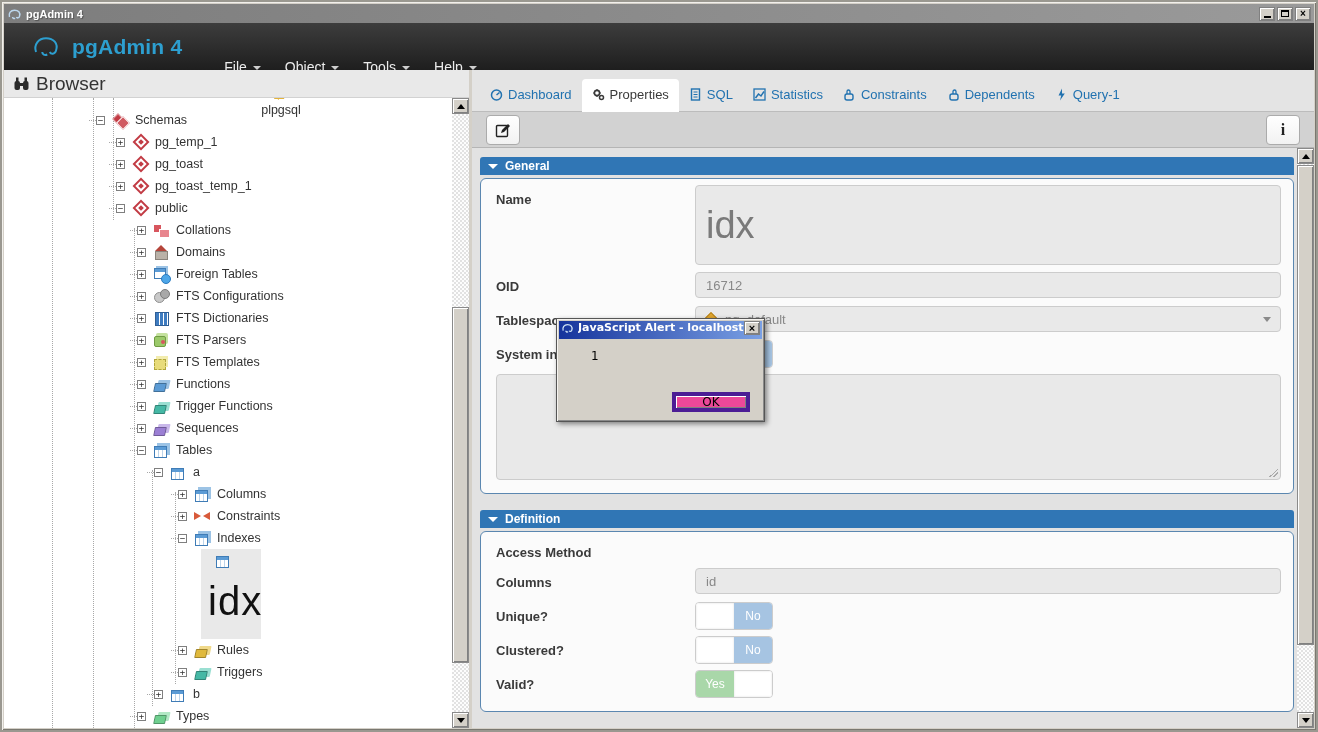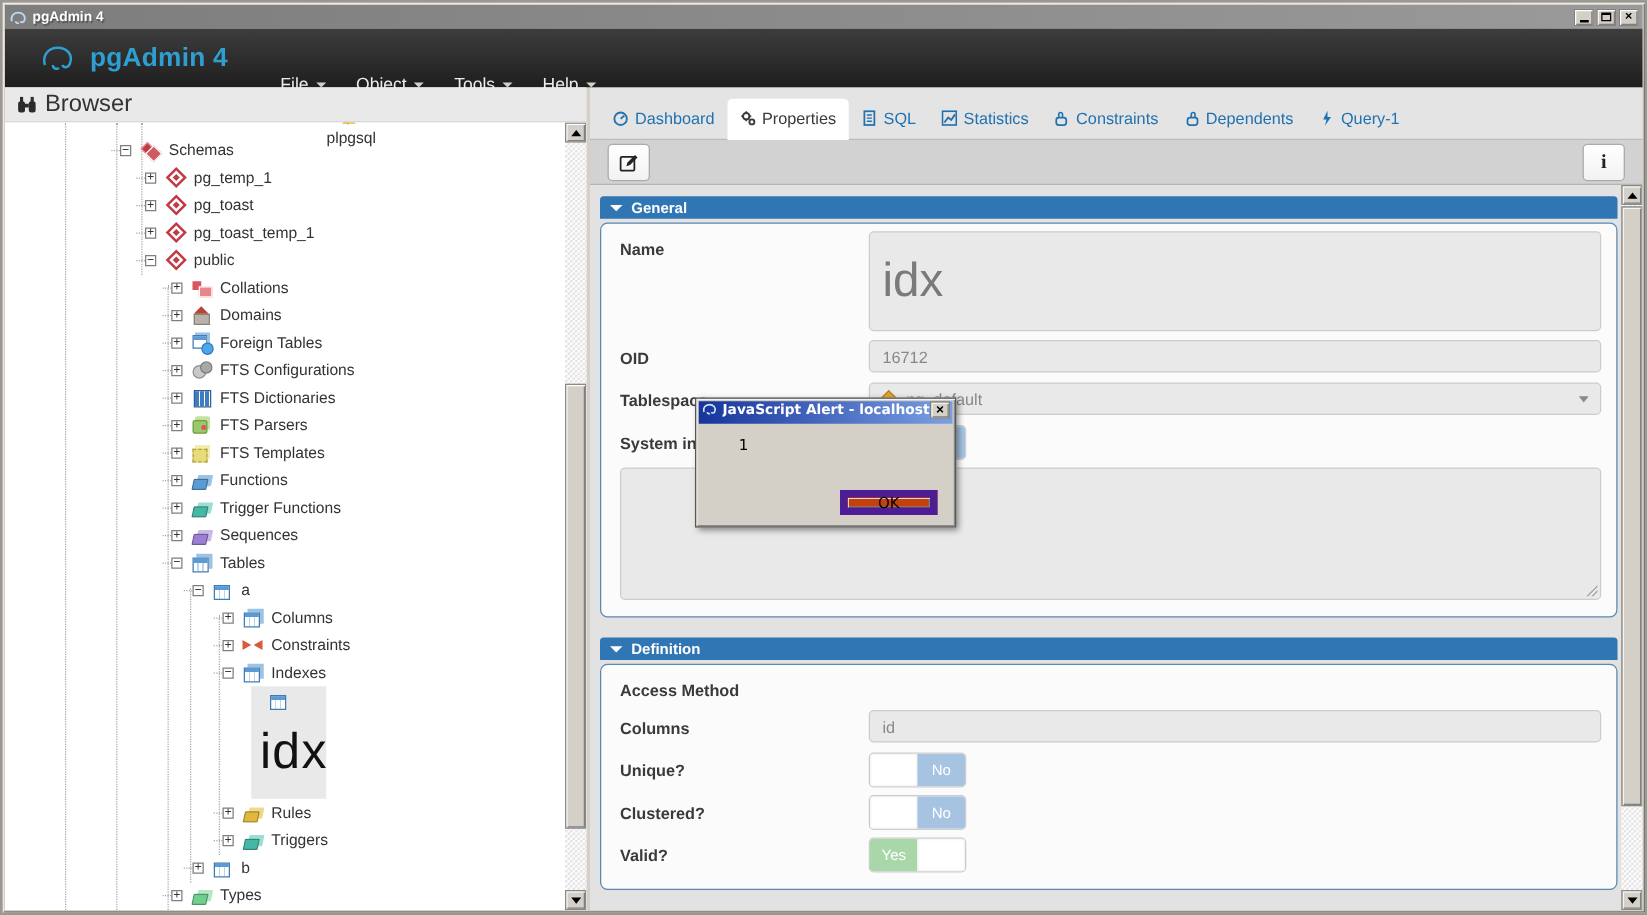--- a/index.html
+++ b/index.html
@@ -158,22 +158,22 @@
     border:1px solid #565656;box-shadow:inset 1px 1px 0 #f5f3ef, inset -1px -1px 0 #8a8a8a,
       2px 2px 5px rgba(0,0,0,.45);z-index:50;}
   .dlg-title{position:absolute;left:2px;top:2px;right:2px;height:18px;
     background:linear-gradient(90deg,#16349c,#7aa0e4);display:flex;align-items:flex-start;padding:0 2px;}
   .dlg-title-text{color:#fff;font-size:11px;font-weight:bold;margin-left:4px;flex:1;
     font-family:"DejaVu Sans",sans-serif;white-space:nowrap;overflow:hidden;}
   .dlg-close{width:16px;height:14px;background:#d4d0c8;border:1px solid #808080;
     box-shadow:inset 1px 1px 0 #fff, inset -1px -1px 0 #808080;display:flex;align-items:center;
     justify-content:center;font-size:11px;font-weight:bold;color:#000;line-height:1;cursor:pointer;}
   .dlg-msg{position:absolute;left:34px;top:30px;font-size:12px;color:#000;font-family:"DejaVu Sans",sans-serif;}
-  .dlg-ok{position:absolute;right:14px;bottom:9px;width:78px;height:20px;background:#c2410c;
-    border:6px solid #4c1d95;box-shadow:inset 1px 1px 0 #fff, inset -1px -1px 0 #808080;
+  .dlg-ok{position:absolute;right:14px;bottom:9px;width:78px;height:20px;background:#ec4899;
+    border:4px solid #4c1d95;box-shadow:inset 1px 1px 0 #fff, inset -1px -1px 0 #808080;
     font-size:12px;color:#000;display:flex;align-items:center;justify-content:center;cursor:pointer;
     font-family:"DejaVu Sans",sans-serif;}
 </style>
 </head>
 <body>
 
 <div class="app">
 
   <div class="titlebar">
     <span class="tb-icon">

